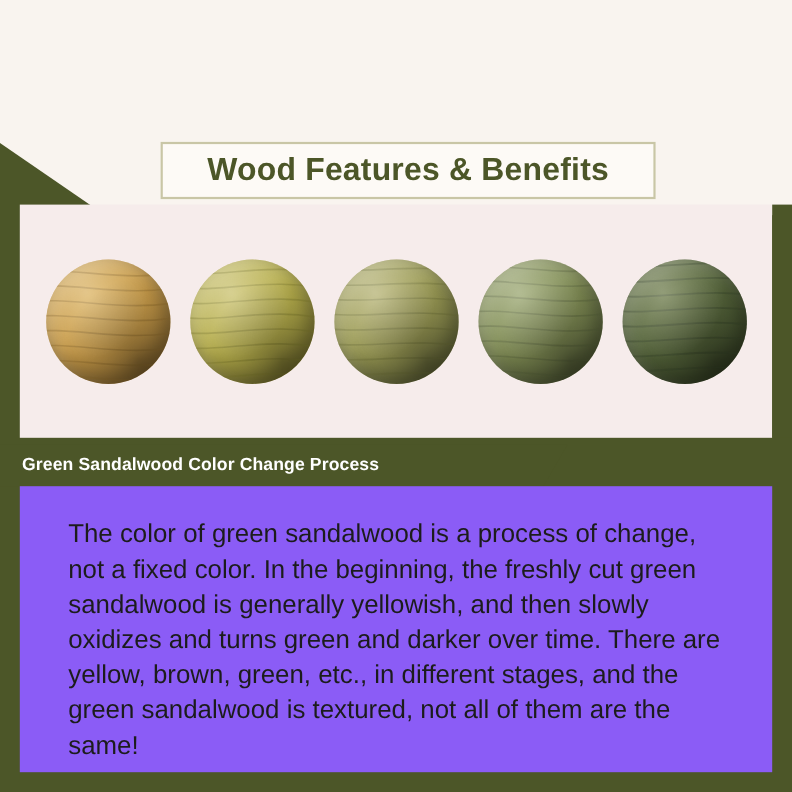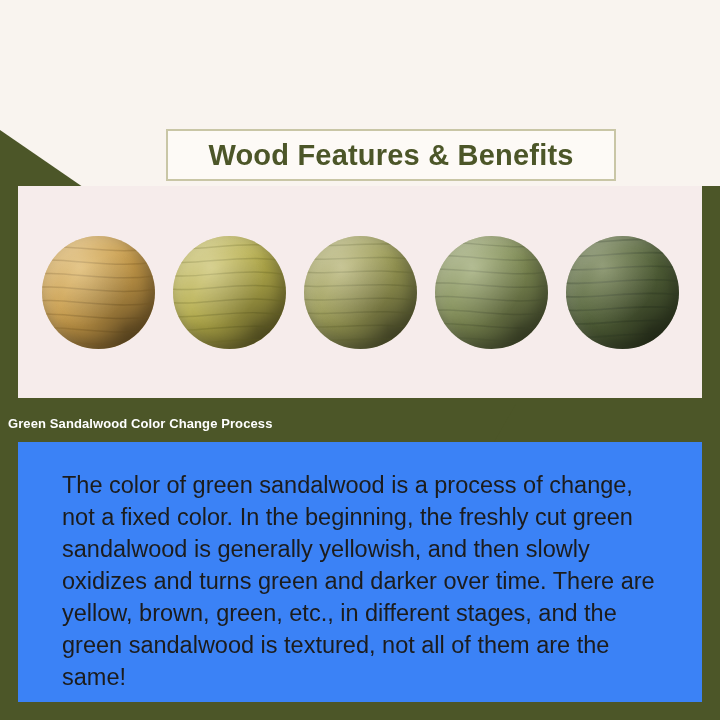--- a/index.html
+++ b/index.html
@@ -79,21 +79,20 @@
     position: absolute;
     left: 146px;
     top: 129px;
     width: 446px;
     height: 48px;
     background: #fdfaf6;
     border: 2px solid #c9c6a6;
     display: flex;
     align-items: center;
     justify-content: center;
-    margin-left: 20px;
   }
   .title-text {
     font-size: 29px;
     font-weight: 700;
     color: #4c5628;
     letter-spacing: 0.2px;
     font-family: "Liberation Sans", sans-serif;
   }
 
   
@@ -137,35 +136,35 @@
     top: 404px;
     width: 516px;
     height: 38px;
     background: #4c5628;
     clip-path: polygon(0 0, 516px 0, 494px 38px, 0 38px);
     display: flex;
     align-items: center;
   }
   .subtitle-text {
     color: #ffffff;
-    font-size: 13px;
+    font-size: 16px;
     font-weight: 700;
-    padding-left: 8px;
+    padding-left: 20px;
     letter-spacing: 0.1px;
     font-family: "Liberation Sans", sans-serif;
   }
 
   
   .body-panel {
     position: absolute;
     left: 18px;
     top: 442px;
     width: 684px;
     height: 260px;
-    background: #3b82f6;
+    background: #8b5cf6;
   }
   .body-text {
     position: absolute;
     left: 44px;
     top: 28px;
     width: 610px;
     font-size: 23.5px;
     line-height: 1.36;
     color: #1c1c1c;
     font-family: "Liberation Sans", sans-serif;

